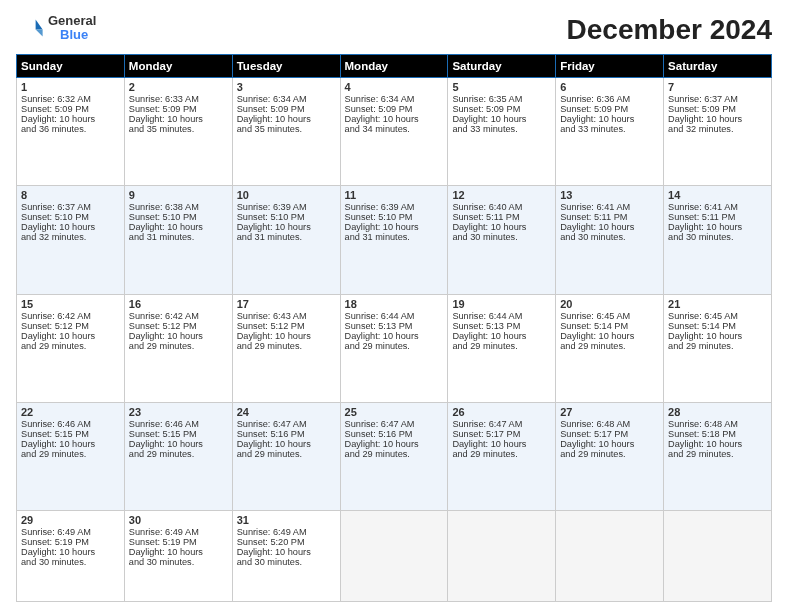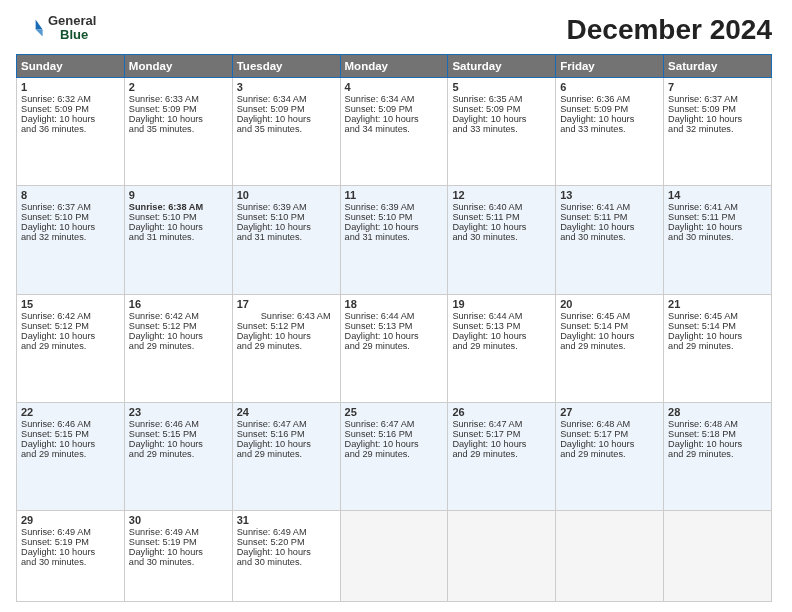--- a/index.html
+++ b/index.html
@@ -29,21 +29,21 @@
       gap: 4px;
     }
     .logo-text {
       display: flex;
       flex-direction: column;
       font-size: 13px;
       font-weight: bold;
       line-height: 1.1;
     }
     .logo-general { color: #333; }
-    .logo-blue { color: #14532d; padding-left: 12px; }
+    .logo-blue { color: #3b82f6; padding-left: 12px; }
     .logo-icon {
       width: 28px;
       height: 28px;
     }
     .title-block {
       text-align: right;
     }
     .title-month {
       font-size: 28px;
       font-weight: bold;
@@ -53,21 +53,21 @@
       font-size: 14px;
       color: #444;
     }
     .calendar {
       flex: 1;
       border-collapse: collapse;
       width: 100%;
       table-layout: fixed;
     }
     .calendar thead tr th {
-      background: #737373;
+      background: #000000;
       color: #fff;
       font-size: 11.5px;
       font-weight: bold;
       padding: 5px 4px;
       text-align: left;
       border: 1px solid #1a6bb5;
     }
     .calendar tbody tr td {
       vertical-align: top;
       border: 1px solid #ccc;
@@ -179,21 +179,21 @@
         <tr class="row-alt">
           <td>
             <span class="day-num">8</span>
             <span style="display: block;">Sunrise: 6:37 AM</span>
             <span style="display: block;">Sunset: 5:10 PM</span>
             <span style="display: block;">Daylight: 10 hours</span>
             <span style="display: block;">and 32 minutes.</span>
           </td>
           <td>
             <span class="day-num">9</span>
-            <span style="display: block; font-weight: bold;">Sunrise: 6:38 AM</span>
+            <span style="display: block;">Sunrise: 6:38 AM</span>
             <span style="display: block;">Sunset: 5:10 PM</span>
             <span style="display: block;">Daylight: 10 hours</span>
             <span style="display: block;">and 31 minutes.</span>
           </td>
           <td>
             <span class="day-num">10</span>
             <span style="display: block;">Sunrise: 6:39 AM</span>
             <span style="display: block;">Sunset: 5:10 PM</span>
             <span style="display: block;">Daylight: 10 hours</span>
             <span style="display: block;">and 31 minutes.</span>
@@ -237,21 +237,21 @@
           </td>
           <td>
             <span class="day-num">16</span>
             <span style="display: block;">Sunrise: 6:42 AM</span>
             <span style="display: block;">Sunset: 5:12 PM</span>
             <span style="display: block;">Daylight: 10 hours</span>
             <span style="display: block;">and 29 minutes.</span>
           </td>
           <td>
             <span class="day-num">17</span>
-            <span style="display: block; margin-left: 24px;">Sunrise: 6:43 AM</span>
+            <span style="display: block;">Sunrise: 6:43 AM</span>
             <span style="display: block;">Sunset: 5:12 PM</span>
             <span style="display: block;">Daylight: 10 hours</span>
             <span style="display: block;">and 29 minutes.</span>
           </td>
           <td>
             <span class="day-num">18</span>
             <span style="display: block;">Sunrise: 6:44 AM</span>
             <span style="display: block;">Sunset: 5:13 PM</span>
             <span style="display: block;">Daylight: 10 hours</span>
             <span style="display: block;">and 29 minutes.</span>

